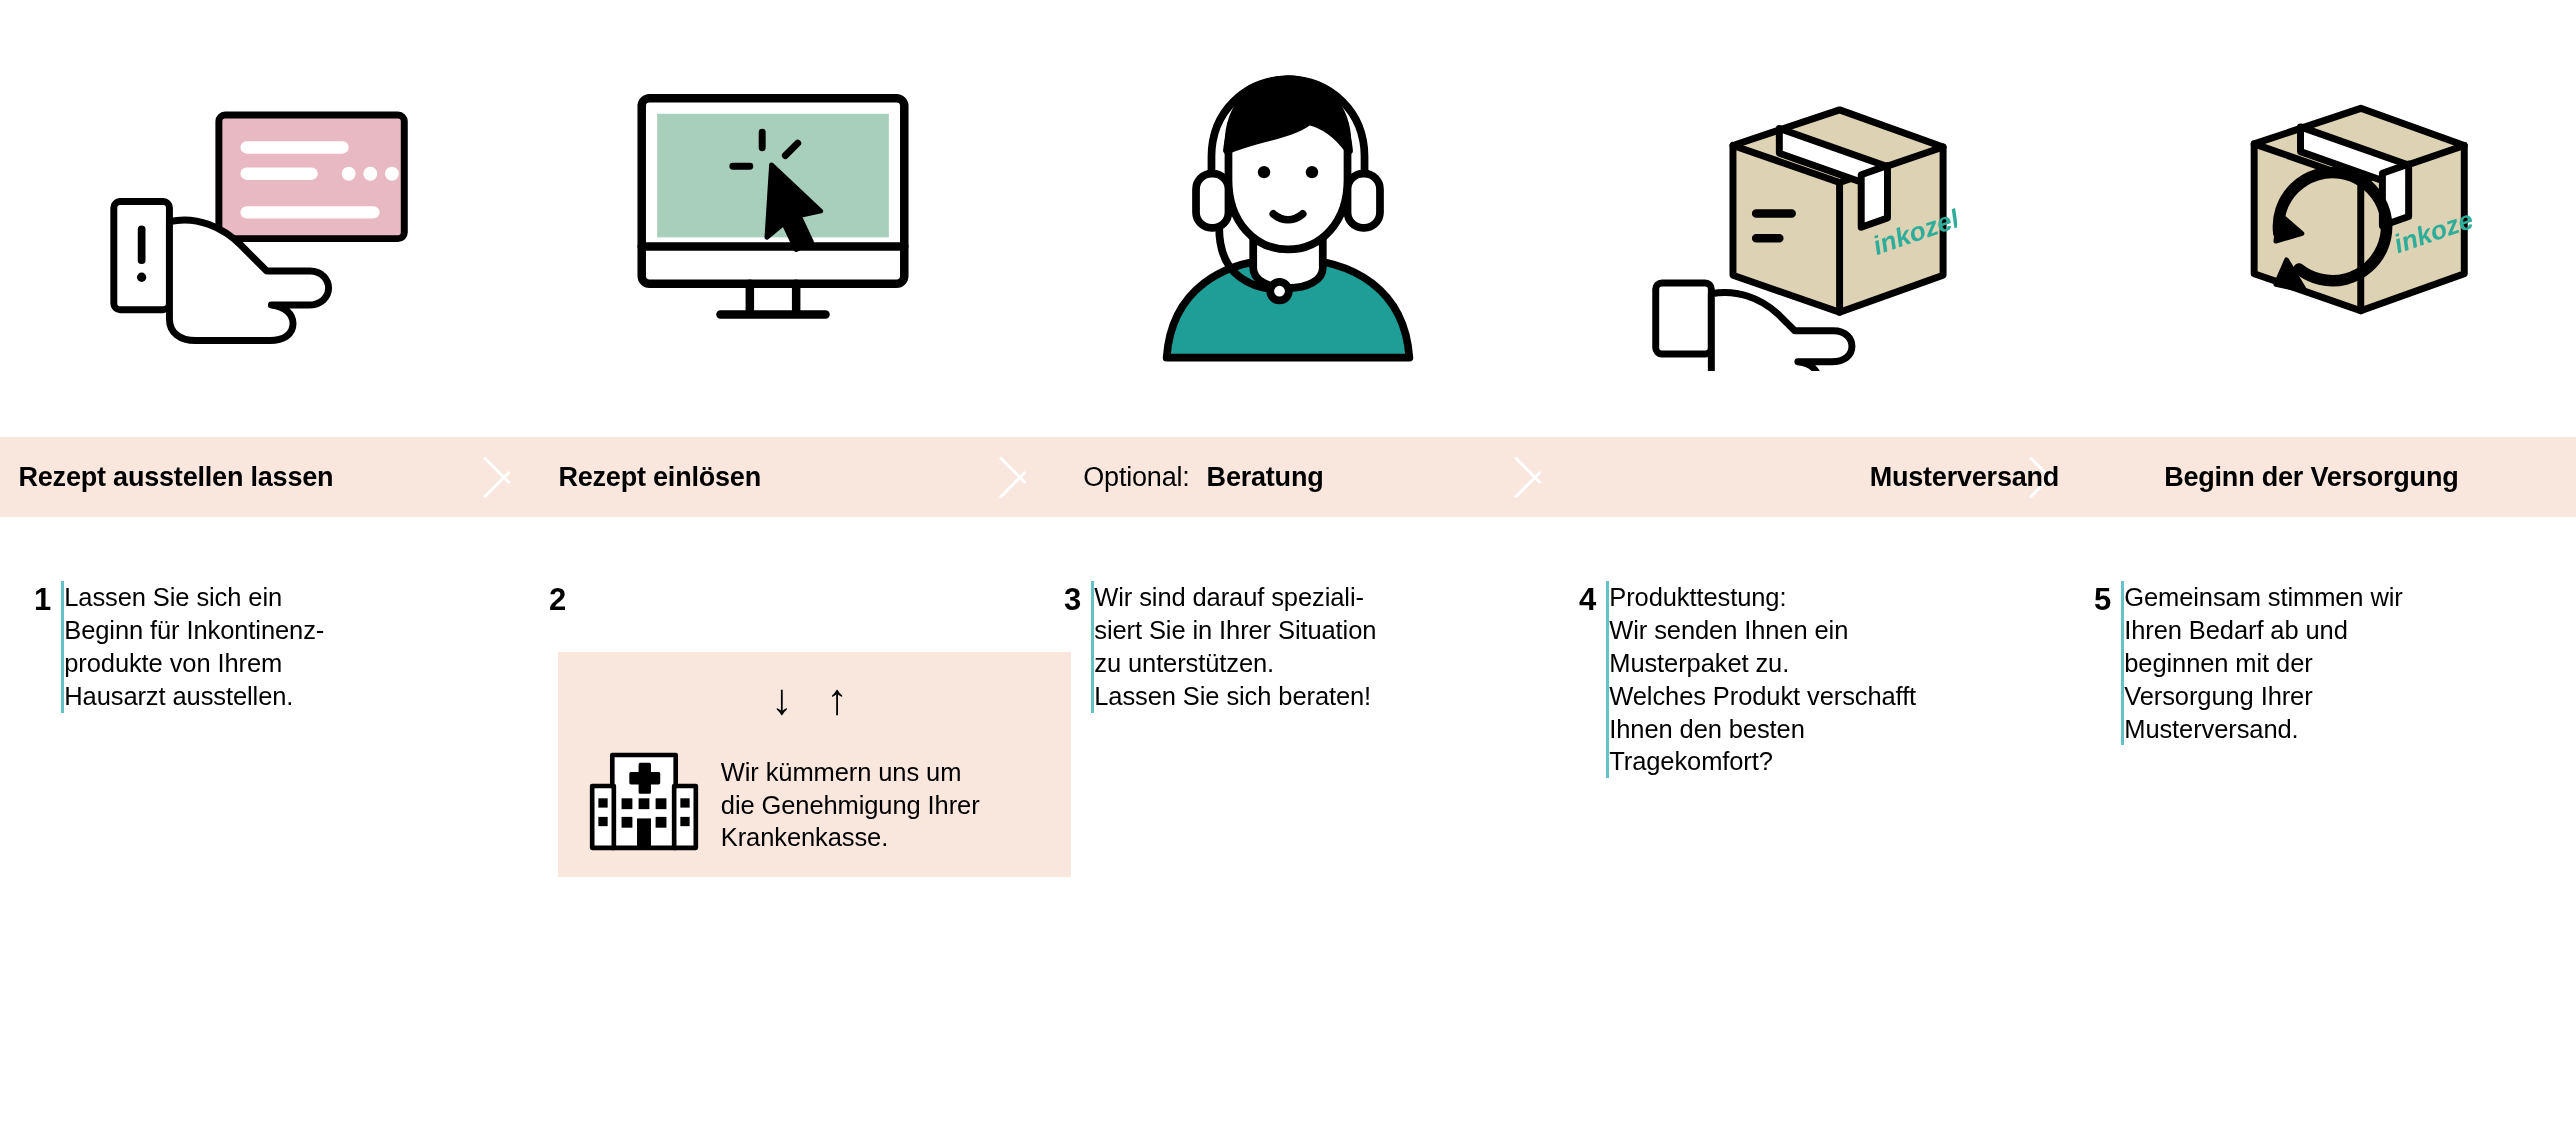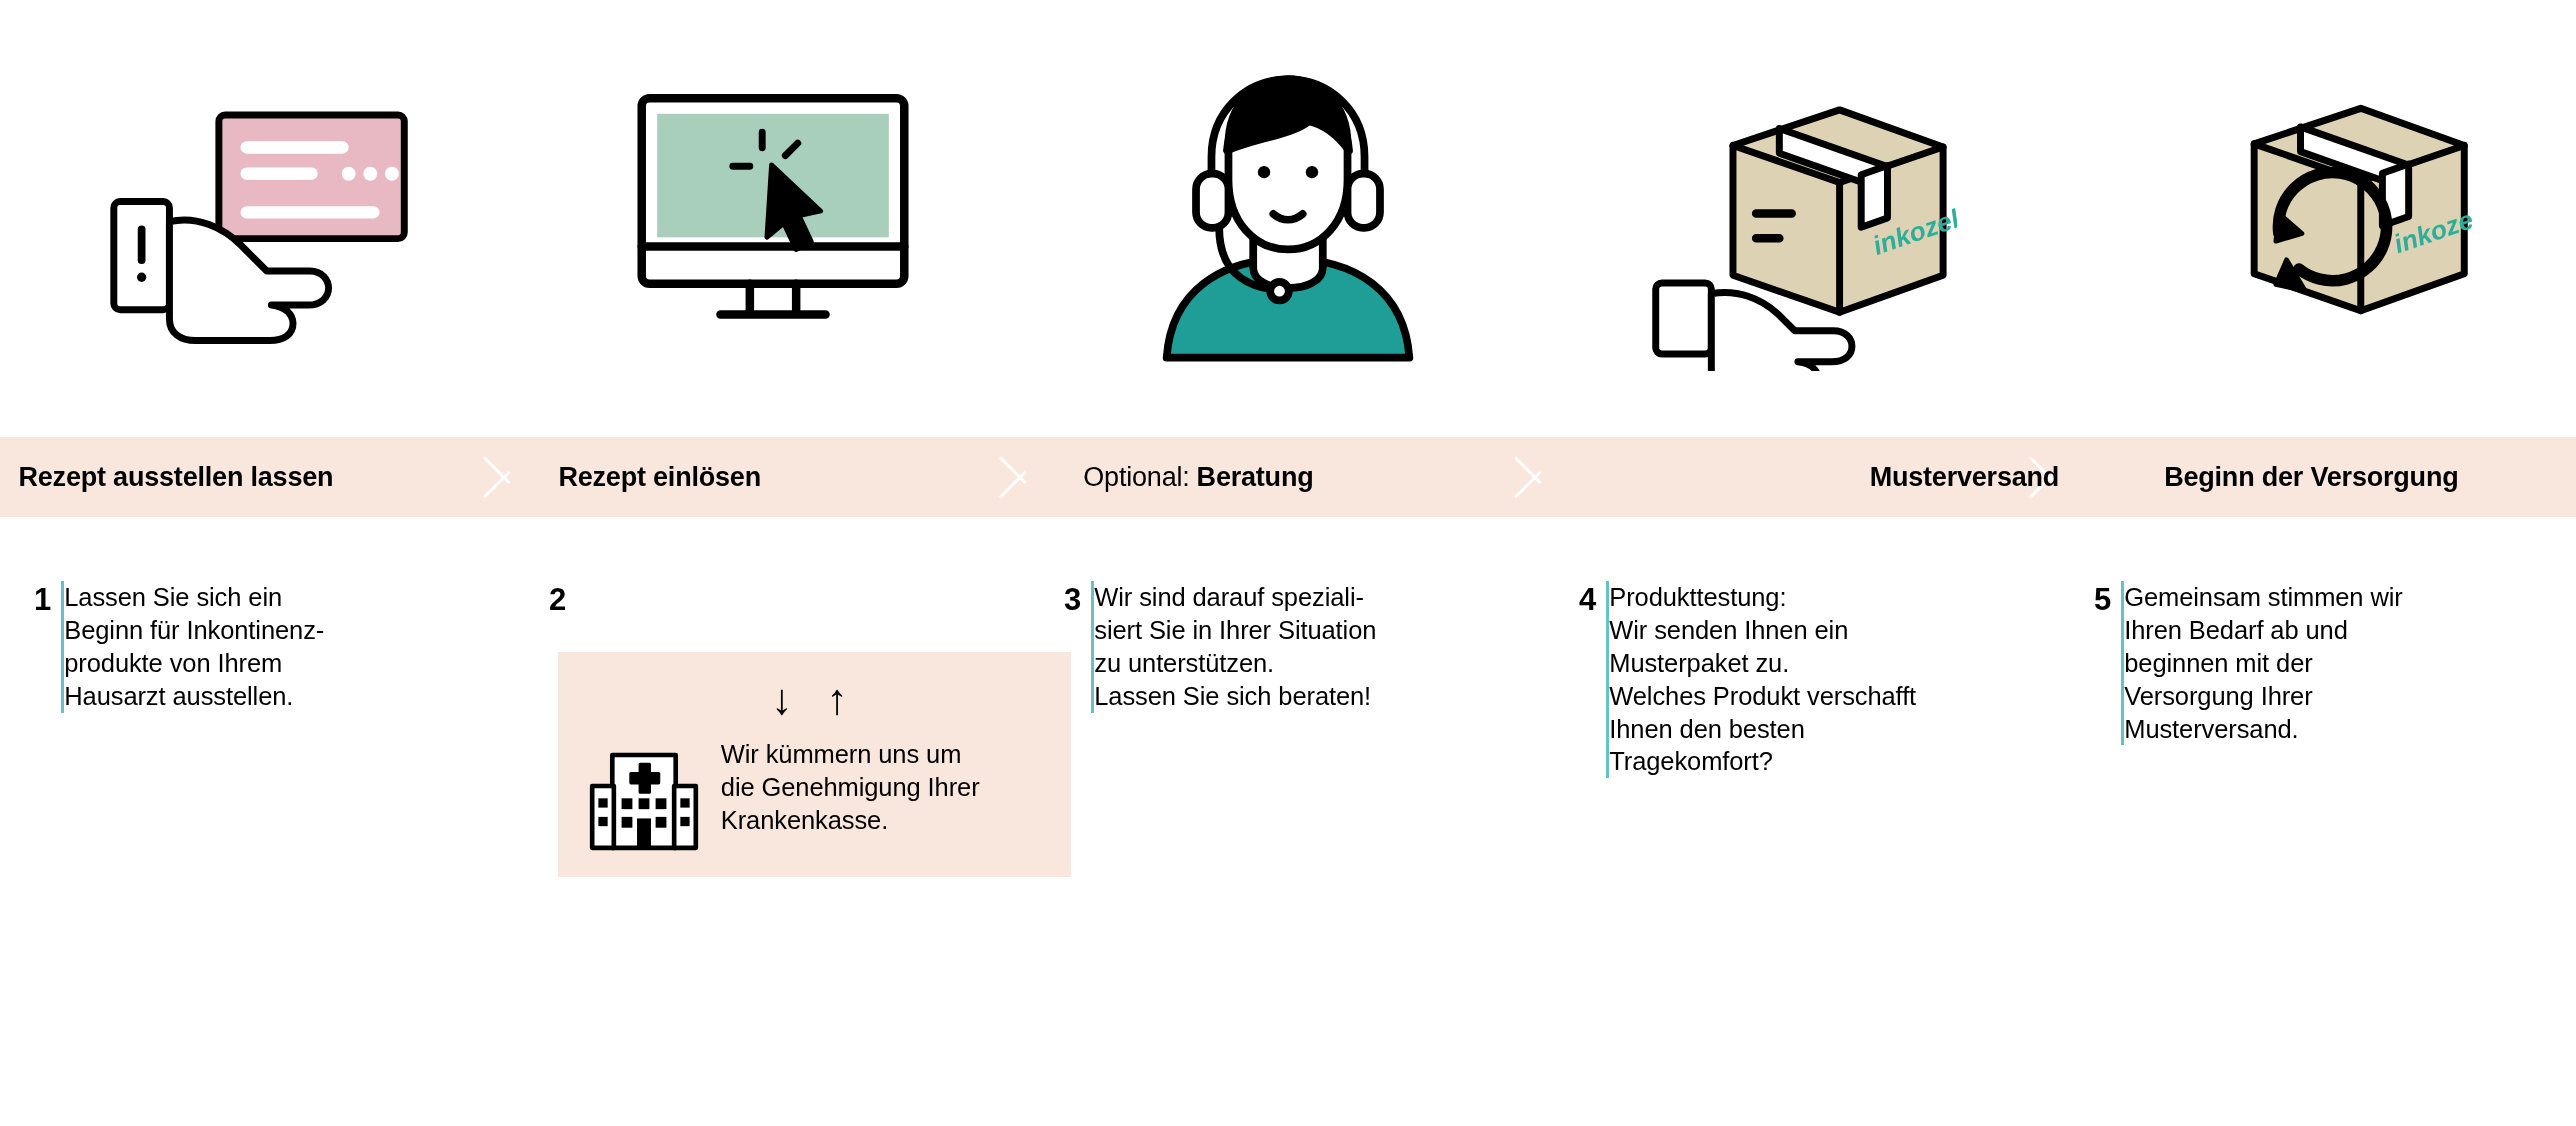--- a/index.html
+++ b/index.html
@@ -87,21 +87,21 @@
     width: 515px;
     height: 80px;
     display: flex;
     align-items: center;
     justify-content: center;
     font-size: 27px;
     letter-spacing: -0.2px;
     white-space: nowrap;
   }
   .ribbon-label.bold { font-weight: bold; }
-  .ribbon-label .lead { font-weight: normal; margin-right: 7px; }
+  .ribbon-label .lead { font-weight: normal; margin-right: 17px; }
   .ribbon-label .strong { font-weight: bold; }
   
   .ribbon-label:nth-child(1) { justify-content: flex-start; padding-left: 18.5px; }
   .ribbon-label:nth-child(2) { justify-content: flex-start; padding-left: 100px; }
   .ribbon-label:nth-child(3) { justify-content: flex-start; padding-left: 85px; }
   .ribbon-label:nth-child(4) { justify-content: flex-end; padding-left: 124px; }
   .ribbon-label:nth-child(5) { justify-content: flex-start; padding-left: 77px; }
 
   
   .steps {
@@ -146,21 +146,21 @@
   }
   .note-arrows {
     text-align: center;
     font-size: 43px;
     line-height: 1;
     letter-spacing: 10.8px;
     padding: 6.2px 0 17px 0;
   }
   .note-body {
     display: flex;
-    align-items: flex-start;
+    align-items: flex-end;
     padding-left: 28px;
   }
   .note-icon { flex: none; width: 116px; }
   .note-icon svg { display: block; }
   .note-text {
     font-size: 25.5px;
     line-height: 1.29;
     letter-spacing: -0.1px;
     margin-left: 18.5px;
   }

